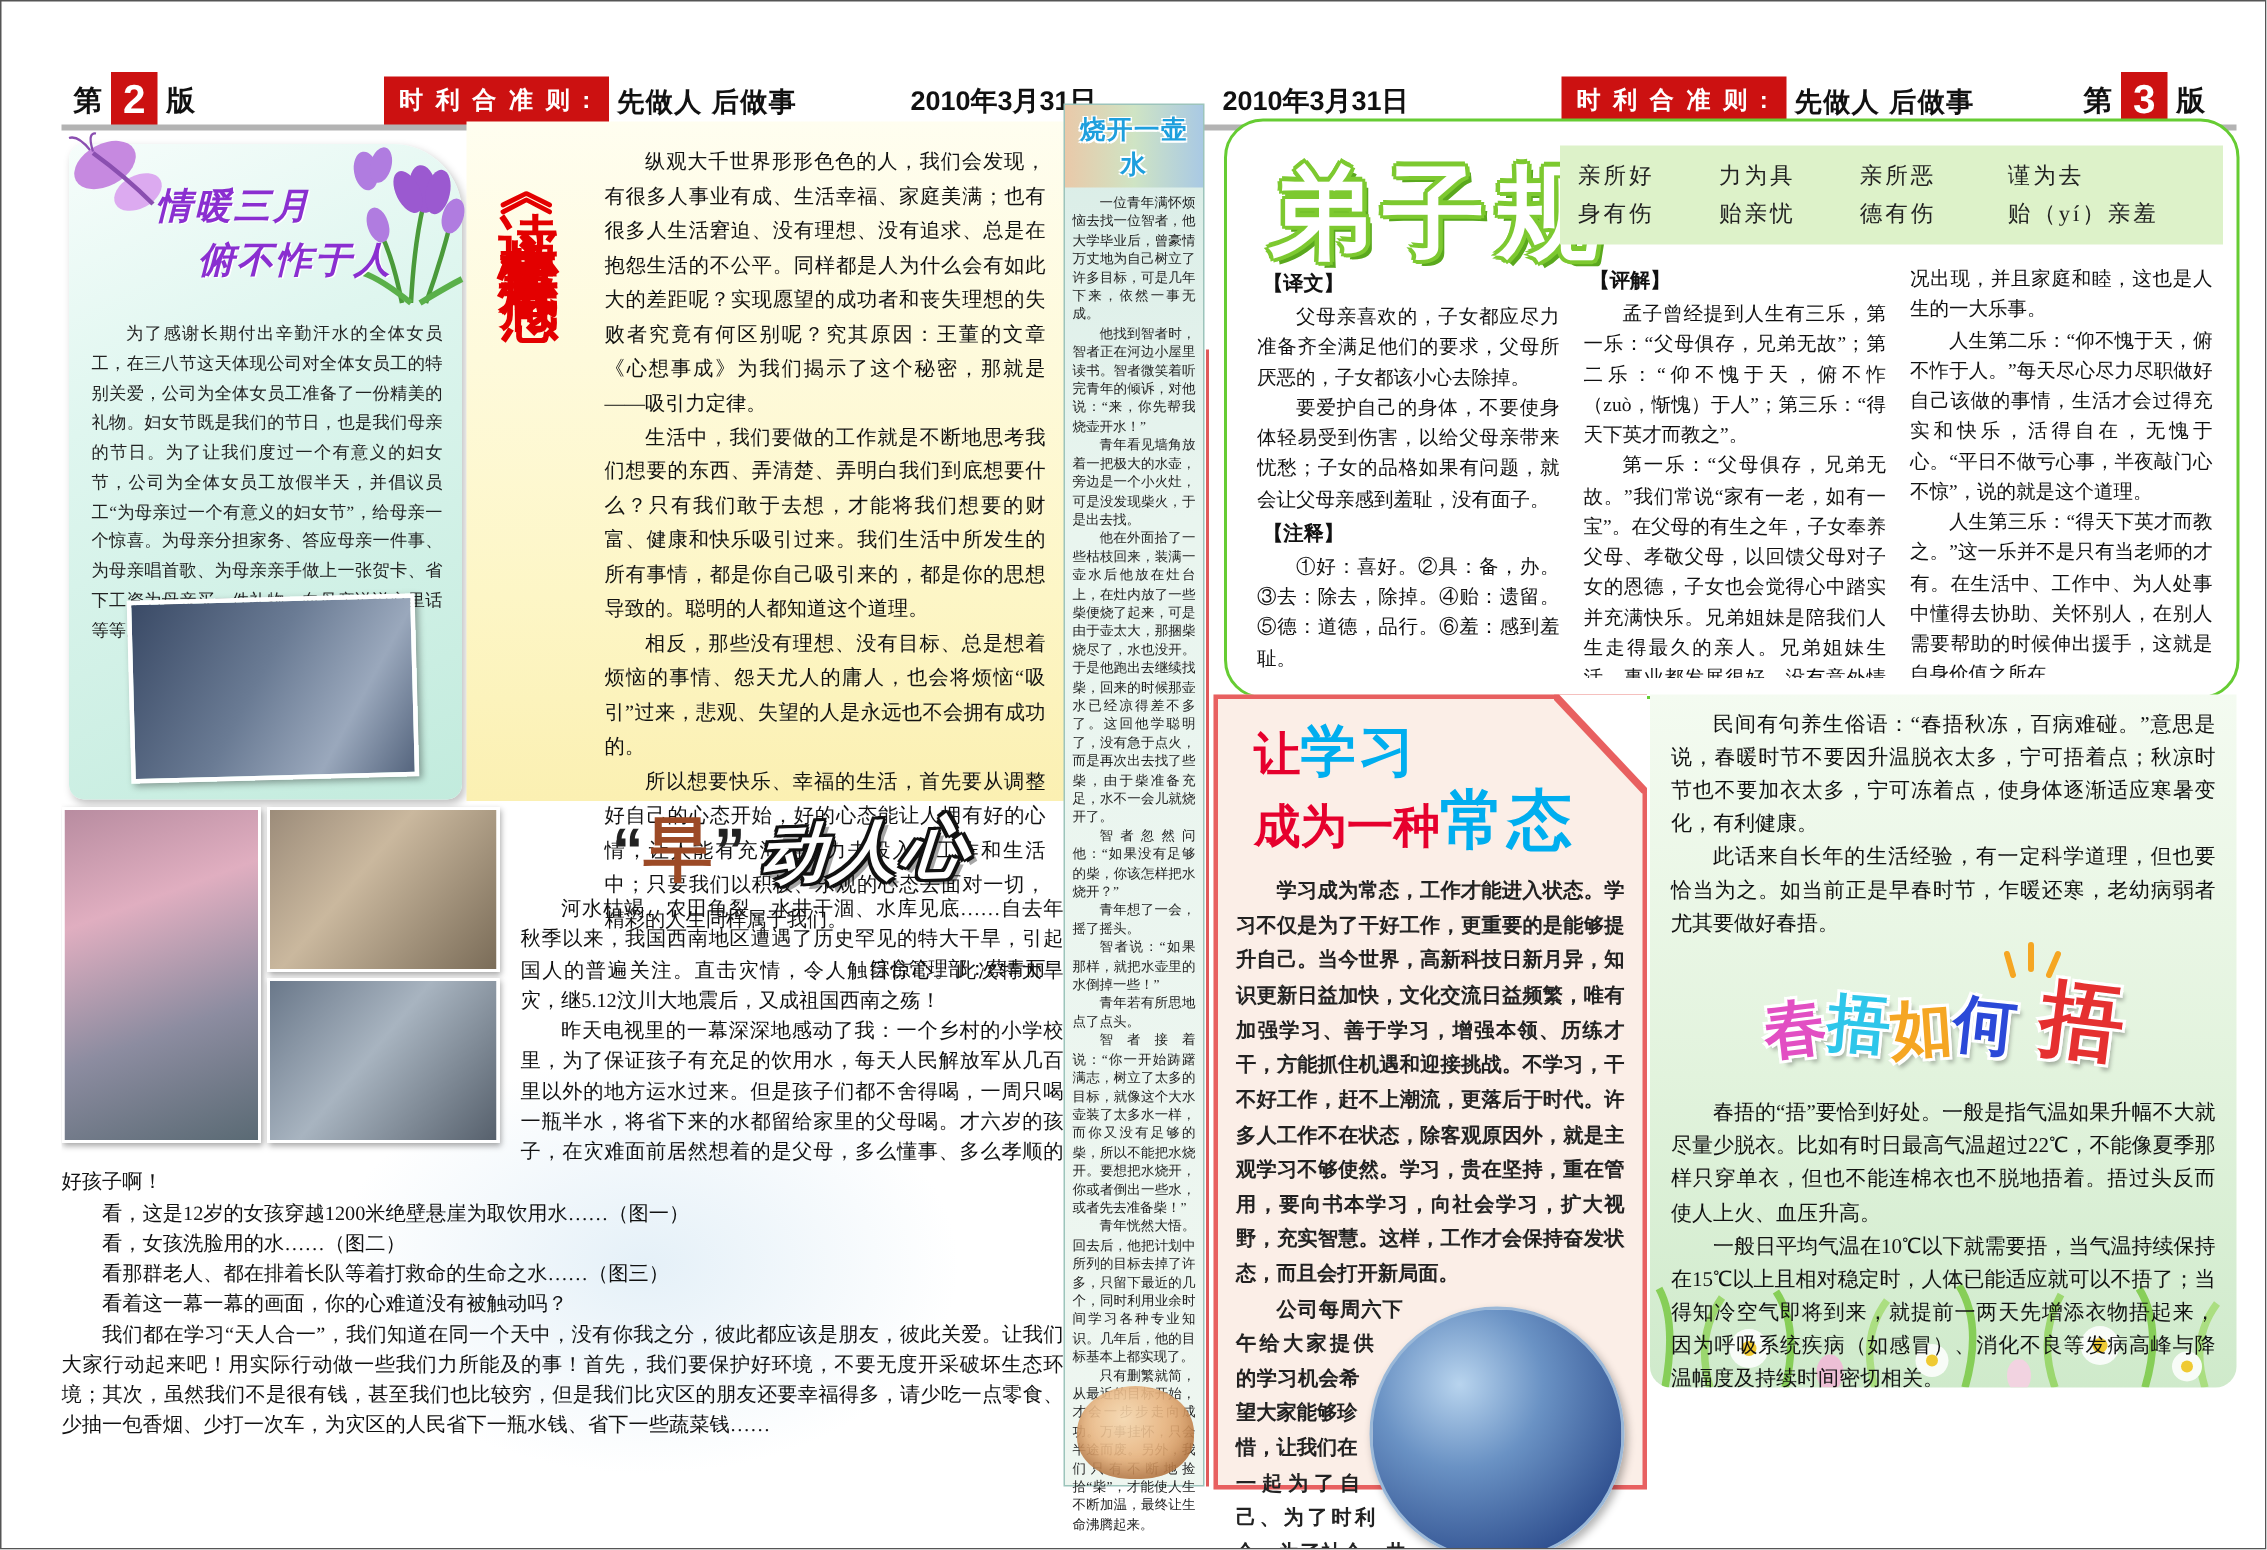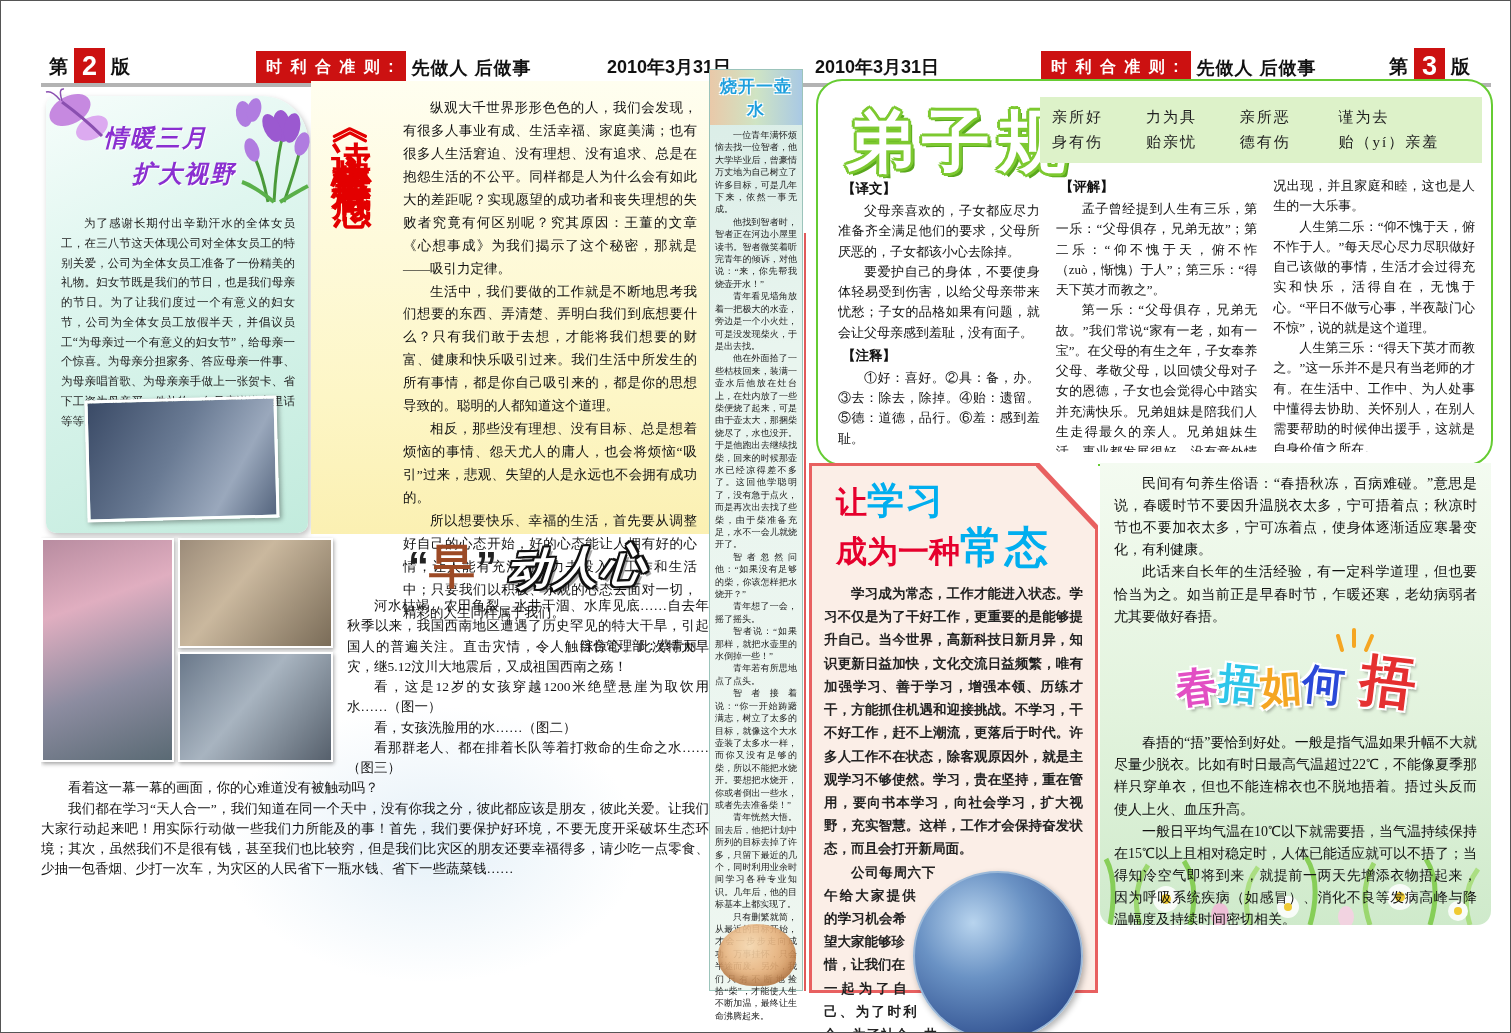--- a/index.html
+++ b/index.html
@@ -193,21 +193,21 @@
         <g fill="#b07ce0">
           <ellipse cx="78" cy="50" rx="7" ry="12" transform="rotate(18 78 50)"></ellipse>
           <ellipse cx="28" cy="56" rx="7" ry="12" transform="rotate(-18 28 56)"></ellipse>
           <ellipse cx="20" cy="20" rx="8" ry="13" transform="rotate(-10 20 20)"></ellipse>
           <ellipse cx="30" cy="16" rx="7" ry="12" transform="rotate(14 30 16)"></ellipse>
         </g>
       </svg>
     </span>
     <div class="warmth-title">
       <span class="t1">情暖三月</span>
-      <span class="t2">扩大视野</span>
+      <span class="t2">俯不怍于人</span>
     </div>
     <div class="warmth-body">为了感谢长期付出辛勤汗水的全体女员工，在三八节这天体现公司对全体女员工的特别关爱，公司为全体女员工准备了一份精美的礼物。妇女节既是我们的节日，也是我们母亲的节日。为了让我们度过一个有意义的妇女节，公司为全体女员工放假半天，并倡议员工“为母亲过一个有意义的妇女节”，给母亲一个惊喜。为母亲分担家务、答应母亲一件事、为母亲唱首歌、为母亲亲手做上一张贺卡、省下工资为母亲买一件礼物、向母亲说说心里话等等。</div>
     <div class="warmth-photo"></div>
   </div>
 
   <div class="reading">
     <div class="reading-title">读《心想事成》有感</div>
     <div class="reading-body">
       <p>纵观大千世界形形色色的人，我们会发现，有很多人事业有成、生活幸福、家庭美满；也有很多人生活窘迫、没有理想、没有追求、总是在抱怨生活的不公平。同样都是人为什么会有如此大的差距呢？实现愿望的成功者和丧失理想的失败者究竟有何区别呢？究其原因：王董的文章《心想事成》为我们揭示了这个秘密，那就是——吸引力定律。</p>
       <p>生活中，我们要做的工作就是不断地思考我们想要的东西、弄清楚、弄明白我们到底想要什么？只有我们敢于去想，才能将我们想要的财富、健康和快乐吸引过来。我们生活中所发生的所有事情，都是你自己吸引来的，都是你的思想导致的。聪明的人都知道这个道理。</p>
@@ -243,20 +243,21 @@
     <div class="d-photos">
       <div class="d-photo p1"></div>
       <div class="d-photo p2"></div>
       <div class="d-photo p3"></div>
     </div>
     <div class="d-title">
       <span class="d-quote">“</span><span class="d-hanzi">旱</span><span class="d-quote">”</span><span class="d-rest">动人心</span>
     </div>
     <div class="d-body">
       <p>河水枯竭、农田龟裂、水井干涸、水库见底……自去年秋季以来，我国西南地区遭遇了历史罕见的特大干旱，引起国人的普遍关注。直击灾情，令人触目惊心。此次特大旱灾，继5.12汶川大地震后，又成祖国西南之殇！</p>
+      <p>昨天电视里的一幕深深地感动了我：一个乡村的小学校里，为了保证孩子有充足的饮用水，每天人民解放军从几百里以外的地方运水过来。但是孩子们都不舍得喝，一周只喝一瓶半水，将省下来的水都留给家里的父母喝。才六岁的孩子，在灾难面前居然想着的是父母，多么懂事、多么孝顺的好孩子啊！</p>
       <p>看，这是12岁的女孩穿越1200米绝壁悬崖为取饮用水……（图一）</p>
       <p>看，女孩洗脸用的水……（图二）</p>
       <p>看那群老人、都在排着长队等着打救命的生命之水……（图三）</p>
       <p>看着这一幕一幕的画面，你的心难道没有被触动吗？</p>
       <p>我们都在学习“天人合一”，我们知道在同一个天中，没有你我之分，彼此都应该是朋友，彼此关爱。让我们大家行动起来吧！用实际行动做一些我们力所能及的事！首先，我们要保护好环境，不要无度开采破坏生态环境；其次，虽然我们不是很有钱，甚至我们也比较穷，但是我们比灾区的朋友还要幸福得多，请少吃一点零食、少抽一包香烟、少打一次车，为灾区的人民省下一瓶水钱、省下一些蔬菜钱……</p>
     </div>
   </div>
 
   <div class="dizigui">
     <div class="dz-title">弟子规</div>

